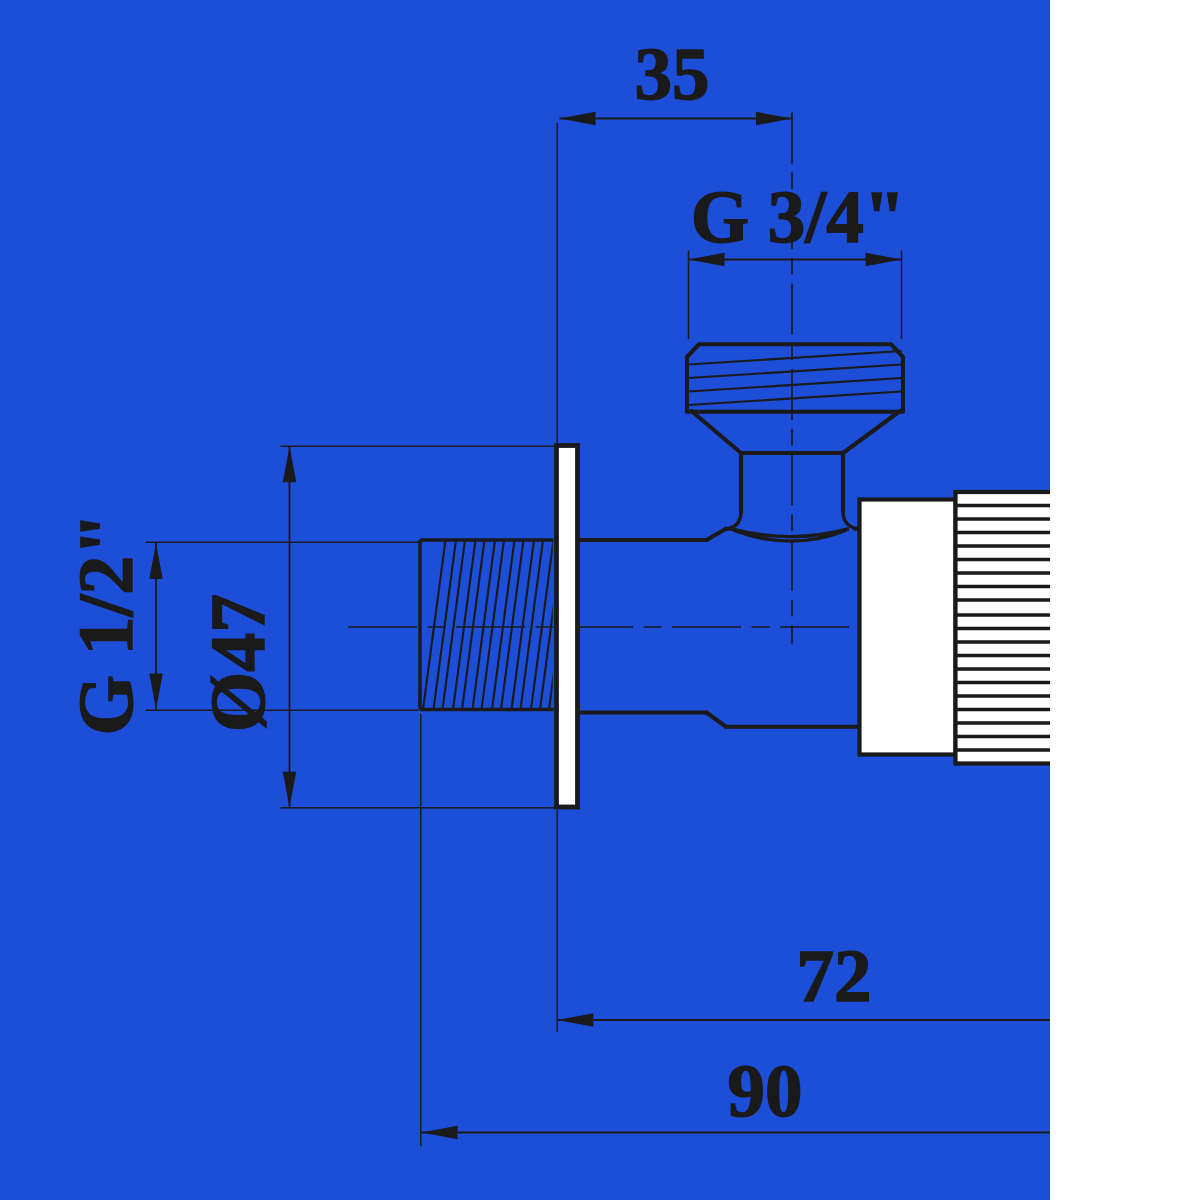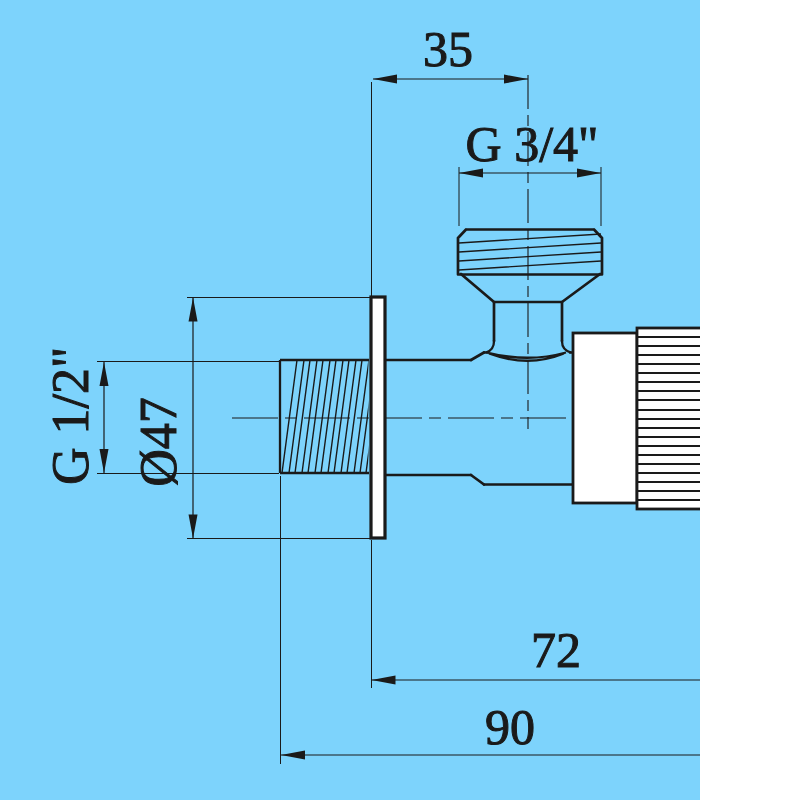--- a/index.html
+++ b/index.html
@@ -1,16 +1,16 @@
 <!DOCTYPE html>
 <html><head>
 <meta charset="utf-8">
 <style>
   html,body{margin:0;padding:0;background:#ffffff;}
-  .page{width:700px;height:800px;background:#7dd3fc;position:relative;overflow:hidden;}
+  .page{width:700px;height:800px;background:#1d4ed8;position:relative;overflow:hidden;font-weight:bold;}
   svg{display:block;}
   svg{stroke:#1a1a1a;}
   .outline{fill:none;stroke-width:2.7;stroke-linejoin:round;stroke-linecap:round;}
   .outline-med{fill:none;stroke-width:2.3;stroke-linejoin:round;}
   .white-part{fill:#ffffff;stroke-width:2.8;stroke-linejoin:miter;}
   .plate{fill:#ffffff;stroke-width:3.2;}
   .thread-line{fill:none;stroke-width:1.4;}
   .knurl-line{fill:none;stroke-width:2.2;}
   .ext-line{fill:none;stroke-width:1;}
   .dim-line{fill:none;stroke-width:1.2;}

